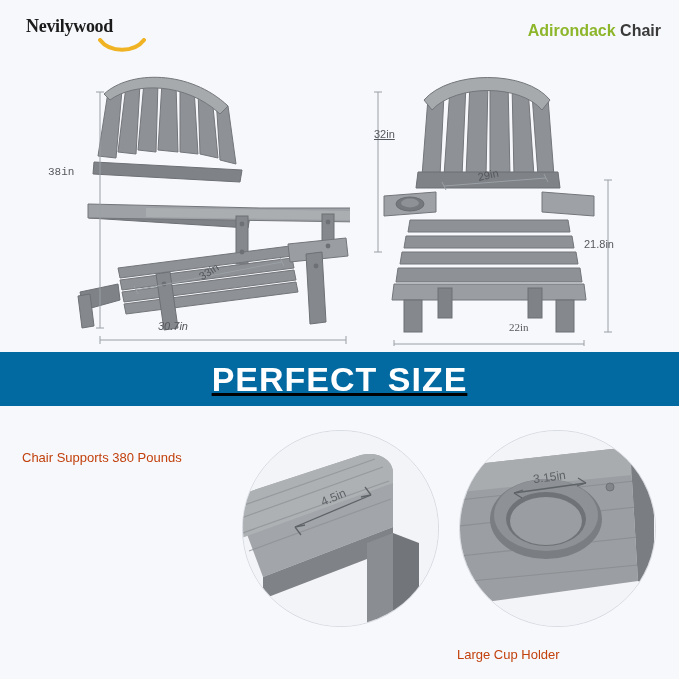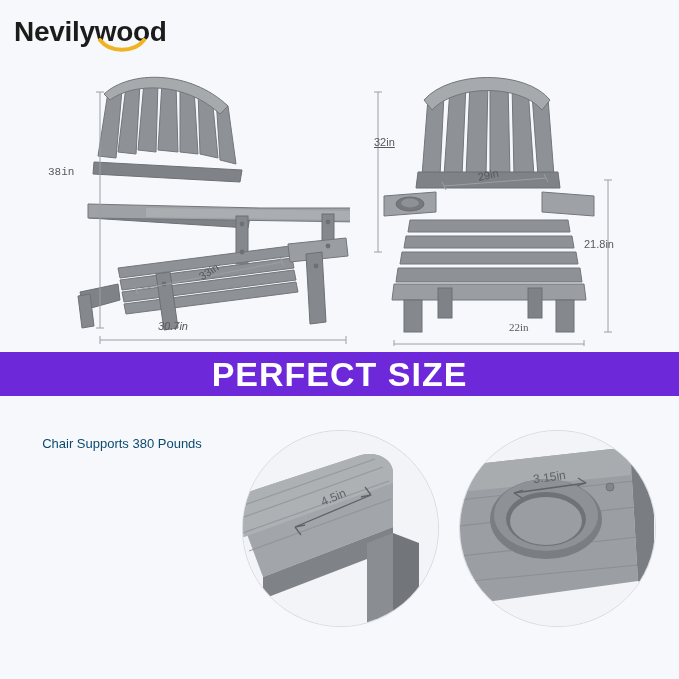--- a/index.html
+++ b/index.html
@@ -16,26 +16,27 @@
   .page {
     position: relative;
     width: 679px;
     height: 679px;
     background: #f7f8fc;
   }
 
   
   .brand {
     position: absolute;
-    left: 14px;
+    left: 26px;
     top: 16px;
-    font-size: 28px;
+    font-size: 18px;
     font-weight: bold;
     color: #1b1b1b;
     letter-spacing: -0.3px;
+    font-family: Liberation Serif, serif;
   }
   .brand-smile {
     position: absolute;
     left: 98px;
     top: 38px;
     width: 48px;
     height: 14px;
     overflow: hidden;
   }
   .brand-smile svg { display: block; }
@@ -77,25 +78,26 @@
     transform: rotate(-12deg);
     transform-origin: left center;
   }
 
   
   .banner {
     position: absolute;
     left: 0;
     top: 352px;
     width: 679px;
-    height: 44px;
-    background: #6d28d9;
+    height: 54px;
+    background: #0369a1;
     display: flex;
     align-items: center;
     justify-content: center;
+    text-decoration: underline;
   }
   .banner-text {
     color: #ffffff;
     font-size: 34px;
     font-weight: bold;
     letter-spacing: 1px;
   }
 
   
   .features {
@@ -120,24 +122,23 @@
     background: #f3f4f8;
     border: 1px solid #d8dae2;
     margin: 0 auto;
   }
   .feature-circle svg {
     position: absolute;
     left: 0;
     top: 0;
   }
   .feature-caption {
-    margin-top: 6px;
-    text-align: center;
+    margin-top: 20px;
     font-size: 13px;
-    color: #0c4a6e;
+    color: #c2410c;
   }
   .f1 { left: 22px; }
   .f2 { left: 240px; }
   .f3 { left: 457px; }
 
   .kb-badge-text {
     font-weight: bold;
     fill: #f0b323;
   }
 </style>
@@ -145,20 +146,21 @@
 <body>
 
 <div class="page">
 
   <div class="brand">Nevilywood</div>
   <div class="brand-smile">
     <svg width="48" height="14" viewBox="0 0 48 14">
       <path d="M2 2 C 12 15, 36 15, 46 2" stroke="#f0b323" stroke-width="4" fill="none" stroke-linecap="round"></path>
     </svg>
   </div>
+  <div class="title"><span class="accent">Adirondack</span><span> Chair</span></div>
 
   <div class="diagrams">
 
     <svg class="chair-svg" style="left:60px; top:0px;" width="290" height="290" viewBox="0 0 290 290">
       <g fill="#8e9195" stroke="#73767a" stroke-width="1">
 
         <path d="M38 100 L48 36 L62 34 L56 102 Z"></path>
         <path d="M58 96 L66 30 L80 28 L76 98 Z"></path>
         <path d="M78 94 L84 26 L98 26 L96 96 Z"></path>
         <path d="M98 94 L102 26 L116 28 L118 96 Z"></path>
@@ -262,21 +264,21 @@
           <path d="M234 276 L242 276"></path>
         <path d="M24 288 L214 288"></path>
         <path d="M24 284 L24 292"></path>
           <path d="M214 284 L214 292"></path>
         <path d="M74 130 L176 122"></path>
         <path d="M72 126 L76 134"></path>
           <path d="M174 118 L178 126"></path>
       </g>
     </svg>
 
-    <div class="dimlabel" style="left:374px; top:80px;text-decoration:underline;">32in</div>
+    <div class="dimlabel" style="left:374px; top:72px;text-decoration:underline;">32in</div>
     <div class="dimlabel rot-r" style="left:478px; top:115px;">29in</div>
     <div class="dimlabel" style="left:584px; top:182px;text-align:center;">21.8in</div>
     <div class="dimlabel" style="left:509px; top:265px;font-family:Liberation Serif, serif;">22in</div>
   </div>
 
   <div class="banner">
     <div class="banner-text">PERFECT SIZE</div>
   </div>
 
   <div class="features">
@@ -343,16 +345,17 @@
           <g stroke="#5e6367" stroke-width="1.3" fill="none">
             <path d="M54 62 L126 52"></path>
             <path d="M54 62 L63 59"></path>
               <path d="M54 62 L62 67"></path>
             <path d="M126 52 L117 55"></path>
               <path d="M126 52 L118 47"></path>
           </g>
           <text x="90" y="50" text-anchor="middle" font-family="Liberation Sans, sans-serif" font-size="12" fill="#5e6367" transform="rotate(-8 90 50)">3.15in</text>
         </svg>
       </div>
+      <div class="feature-caption">Large Cup Holder</div>
     </div>
 
   </div>
 </div>
 
 </body></html>

